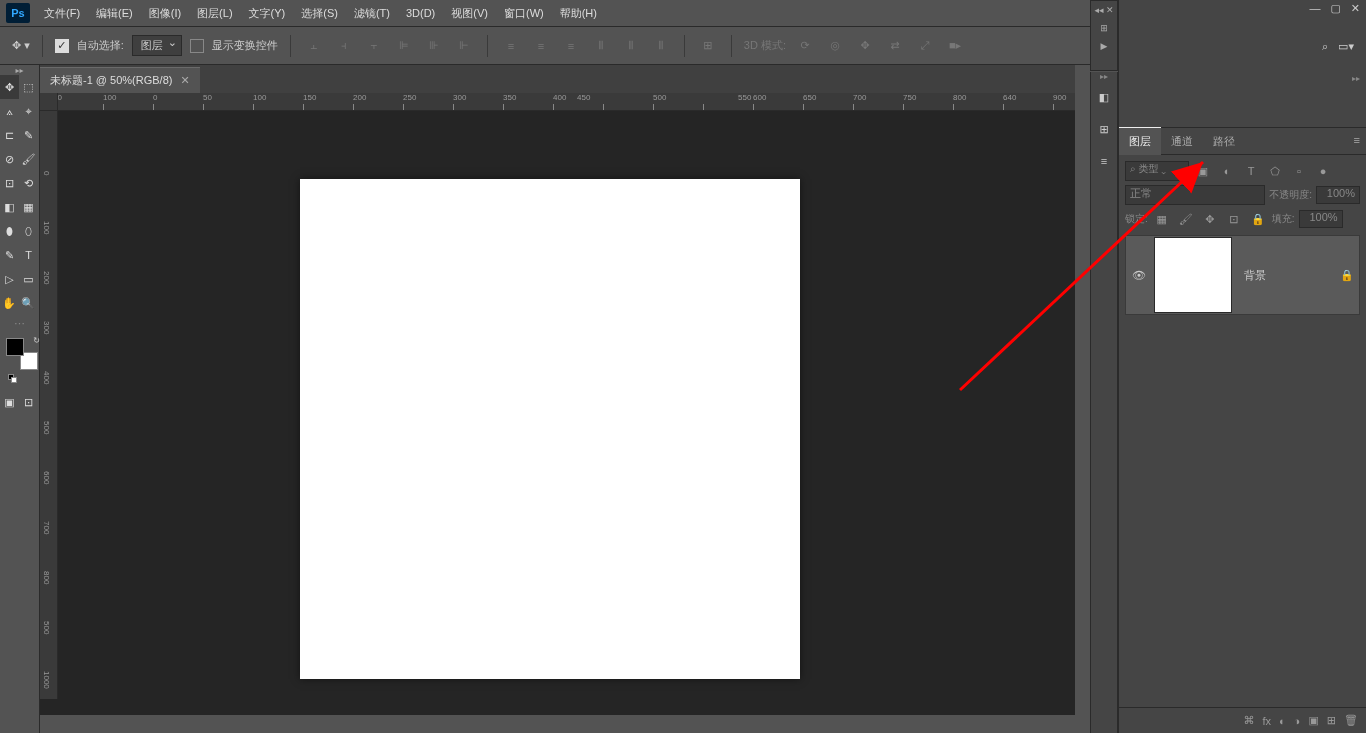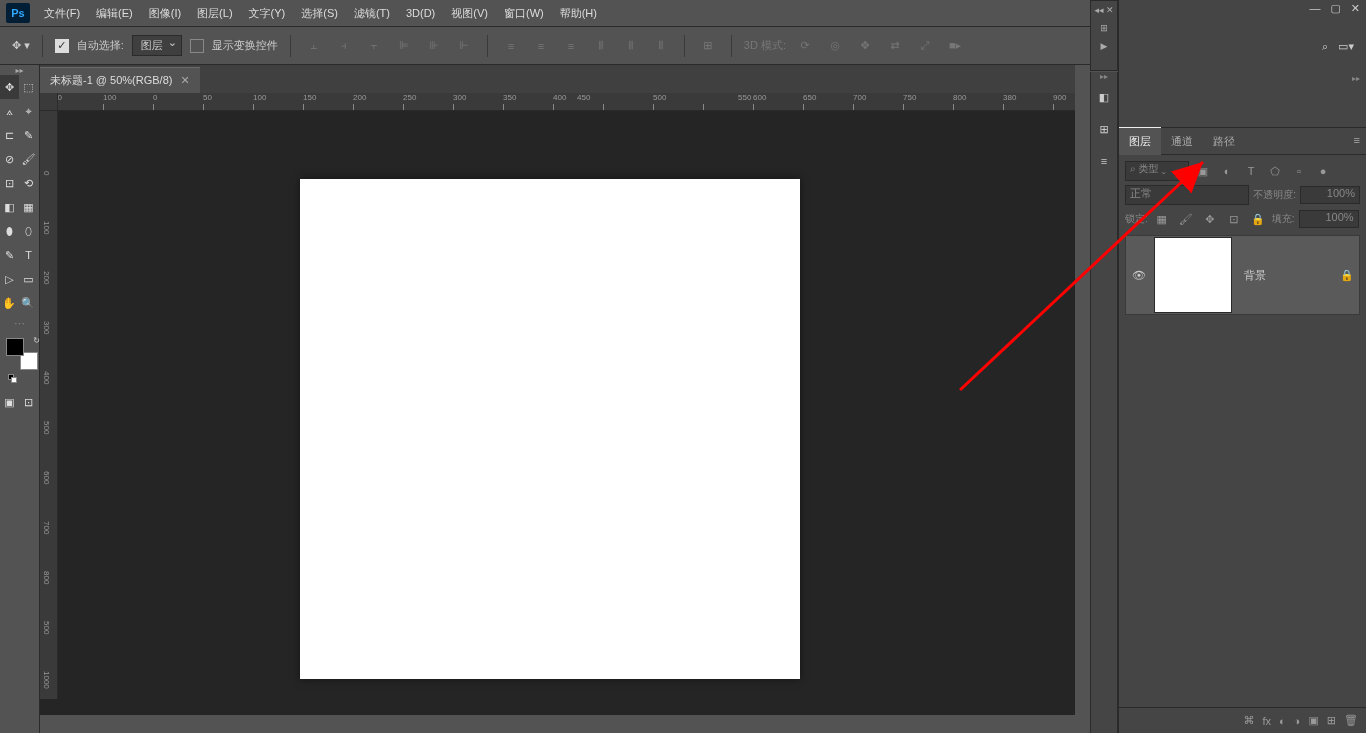--- a/index.html
+++ b/index.html
@@ -69,21 +69,21 @@
 .panel-tab.active { color:#eee; border-top:1px solid #eee; background:#535353; }
 .panel-menu { position:absolute; right:6px; top:6px; color:#aaa; }
 
 .panel-content { padding:4px 6px; }
 .filter-row { display:flex; gap:4px; align-items:center; height:24px; }
 .filter-search { flex:0 0 64px; background:#3a3a3a; border:1px solid #2a2a2a; height:20px; padding:0 4px; color:#888; font-size:10px; }
 .filter-icon { width:20px; height:18px; display:flex; align-items:center; justify-content:center; color:#999; font-size:11px; }
 .prop-row { display:flex; align-items:center; height:24px; gap:4px; color:#888; }
 .prop-select { flex:1; background:#3a3a3a; border:1px solid #2a2a2a; height:20px; padding:0 4px; }
 .prop-label { color:#888; font-size:10px; }
-.prop-val { background:#3a3a3a; border:1px solid #2a2a2a; width:60px; height:18px; text-align:right; padding:0 4px; color:#888; }
+.prop-val { background:#3a3a3a; border:1px solid #2a2a2a; width:44px; height:18px; text-align:right; padding:0 4px; color:#888; }
 
 .layer-list { margin-top:4px; }
 .layer-row { display:flex; align-items:center; height:80px; background:#5a5a5a; border:1px solid #3a3a3a; margin-bottom:1px; }
 .layer-row.selected { background:#5a5a5a; }
 .layer-eye { width:26px; text-align:center; }
 .layer-thumb { width:78px; height:76px; background:#fff; border:1px solid #2a2a2a; margin:2px; }
 .layer-name { flex:1; padding-left:10px; }
 .layer-lock { width:24px; text-align:center; color:#bbb; }
 
 .layer-footer { position:absolute; bottom:0; left:0; right:0; height:26px; border-top:1px solid #2a2a2a; display:flex; align-items:center; justify-content:flex-end; gap:8px; padding:0 8px; }
@@ -248,21 +248,21 @@
       <span class="ruler-tick" style="left: 695px;">600</span>
       <span style="position: absolute; bottom: 0px; width: 1px; height: 6px; background: rgb(136, 136, 136); left: 695px;"></span>
       <span class="ruler-tick" style="left: 745px;">650</span>
       <span style="position: absolute; bottom: 0px; width: 1px; height: 6px; background: rgb(136, 136, 136); left: 745px;"></span>
       <span class="ruler-tick" style="left: 795px;">700</span>
       <span style="position: absolute; bottom: 0px; width: 1px; height: 6px; background: rgb(136, 136, 136); left: 795px;"></span>
       <span class="ruler-tick" style="left: 845px;">750</span>
       <span style="position: absolute; bottom: 0px; width: 1px; height: 6px; background: rgb(136, 136, 136); left: 845px;"></span>
       <span class="ruler-tick" style="left: 895px;">800</span>
       <span style="position: absolute; bottom: 0px; width: 1px; height: 6px; background: rgb(136, 136, 136); left: 895px;"></span>
-      <span class="ruler-tick" style="left: 945px;">380</span>
+      <span class="ruler-tick" style="left: 945px;">640</span>
       <span style="position: absolute; bottom: 0px; width: 1px; height: 6px; background: rgb(136, 136, 136); left: 945px;"></span>
       <span class="ruler-tick" style="left: 995px;">900</span>
       <span style="position: absolute; bottom: 0px; width: 1px; height: 6px; background: rgb(136, 136, 136); left: 995px;"></span>
     </div>
   <div class="ruler-v" id="ruler-v">
       <span class="ruler-tick" style="top: 60px;">0</span>
       <span class="ruler-tick" style="top: 110px;">100</span>
       <span class="ruler-tick" style="top: 160px;">200</span>
       <span class="ruler-tick" style="top: 210px;">300</span>
       <span class="ruler-tick" style="top: 260px;">400</span>

